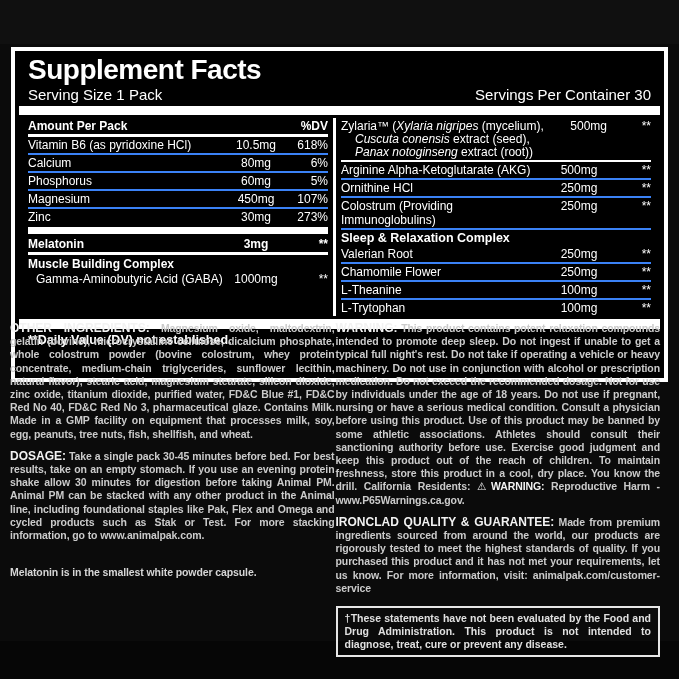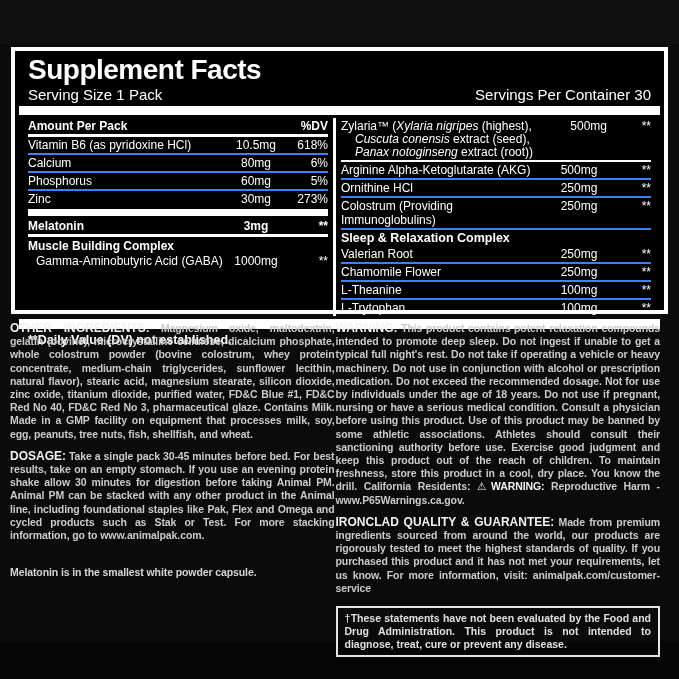--- a/index.html
+++ b/index.html
@@ -8,21 +8,21 @@
     background:#0b0b0b;
     font-family:"Liberation Sans","DejaVu Sans",sans-serif;
     position:relative;overflow:hidden;
     -webkit-font-smoothing:antialiased;
   }
   .top-strip{position:absolute;left:0;top:0;width:679px;height:44px;background:#101010;}
   .bottom-strip{position:absolute;left:0;top:641px;width:679px;height:38px;background:#060606;}
 
   
   .facts-panel{
-    position:absolute;left:11px;top:47px;width:657px;height:267px;
+    position:absolute;left:11px;top:47px;width:657px;height:335px;
     box-sizing:border-box;border:4px solid #ffffff;background:#000;
     color:#fff;padding:2px 13px 0 13px;
   }
   .facts-title{
     font-size:28px;font-weight:800;letter-spacing:-0.5px;
     margin:2px 0 0 0;line-height:30px;
   }
   .serving-row{
     display:flex;justify-content:space-between;
     font-size:15px;line-height:15px;margin-top:2px;padding-bottom:4px;
@@ -106,20 +106,25 @@
       <div class="frow">
         <span class="name">Calcium</span>
         <span class="amt">80mg</span>
         <span class="dv">6%</span>
       </div>
       <div class="frow">
         <span class="name">Phosphorus</span>
         <span class="amt">60mg</span>
         <span class="dv">5%</span>
       </div>
+      <div class="frow">
+        <span class="name">Magnesium</span>
+        <span class="amt">450mg</span>
+        <span class="dv">107%</span>
+      </div>
       <div class="frow nob">
         <span class="name">Zinc</span>
         <span class="amt">30mg</span>
         <span class="dv">273%</span>
       </div>
 
       <div class="subbar"></div>
 
       <div class="frow boldrow">
         <span class="name">Melatonin</span>
@@ -136,21 +141,21 @@
         <span class="amt">1000mg</span>
         <span class="dv">**</span>
       </div>
     </div>
 
     <div class="v-divider"></div>
 
     <div class="col-right">
       <div class="zyl">
         <div class="zline1">
-          <span class="name"><span>Zylaria™ (</span><i>Xylaria nigripes</i><span> (highest),</span></span>
+          <span class="name"><span>Zylaria™ (</span><i>Xylaria nigripes</i><span> (mycelium),</span></span>
           <span class="amt">500mg</span>
           <span class="dv">**</span>
         </div>
         <div class="zsub"><i>Cuscuta conensis</i><span> extract (seed),</span></div>
         <div class="zsub"><i>Panax notoginseng</i><span> extract (root))</span></div>
       </div>
 
       <div class="frow">
         <span class="name">Arginine Alpha-Ketoglutarate (AKG)</span>
         <span class="amt">500mg</span>

